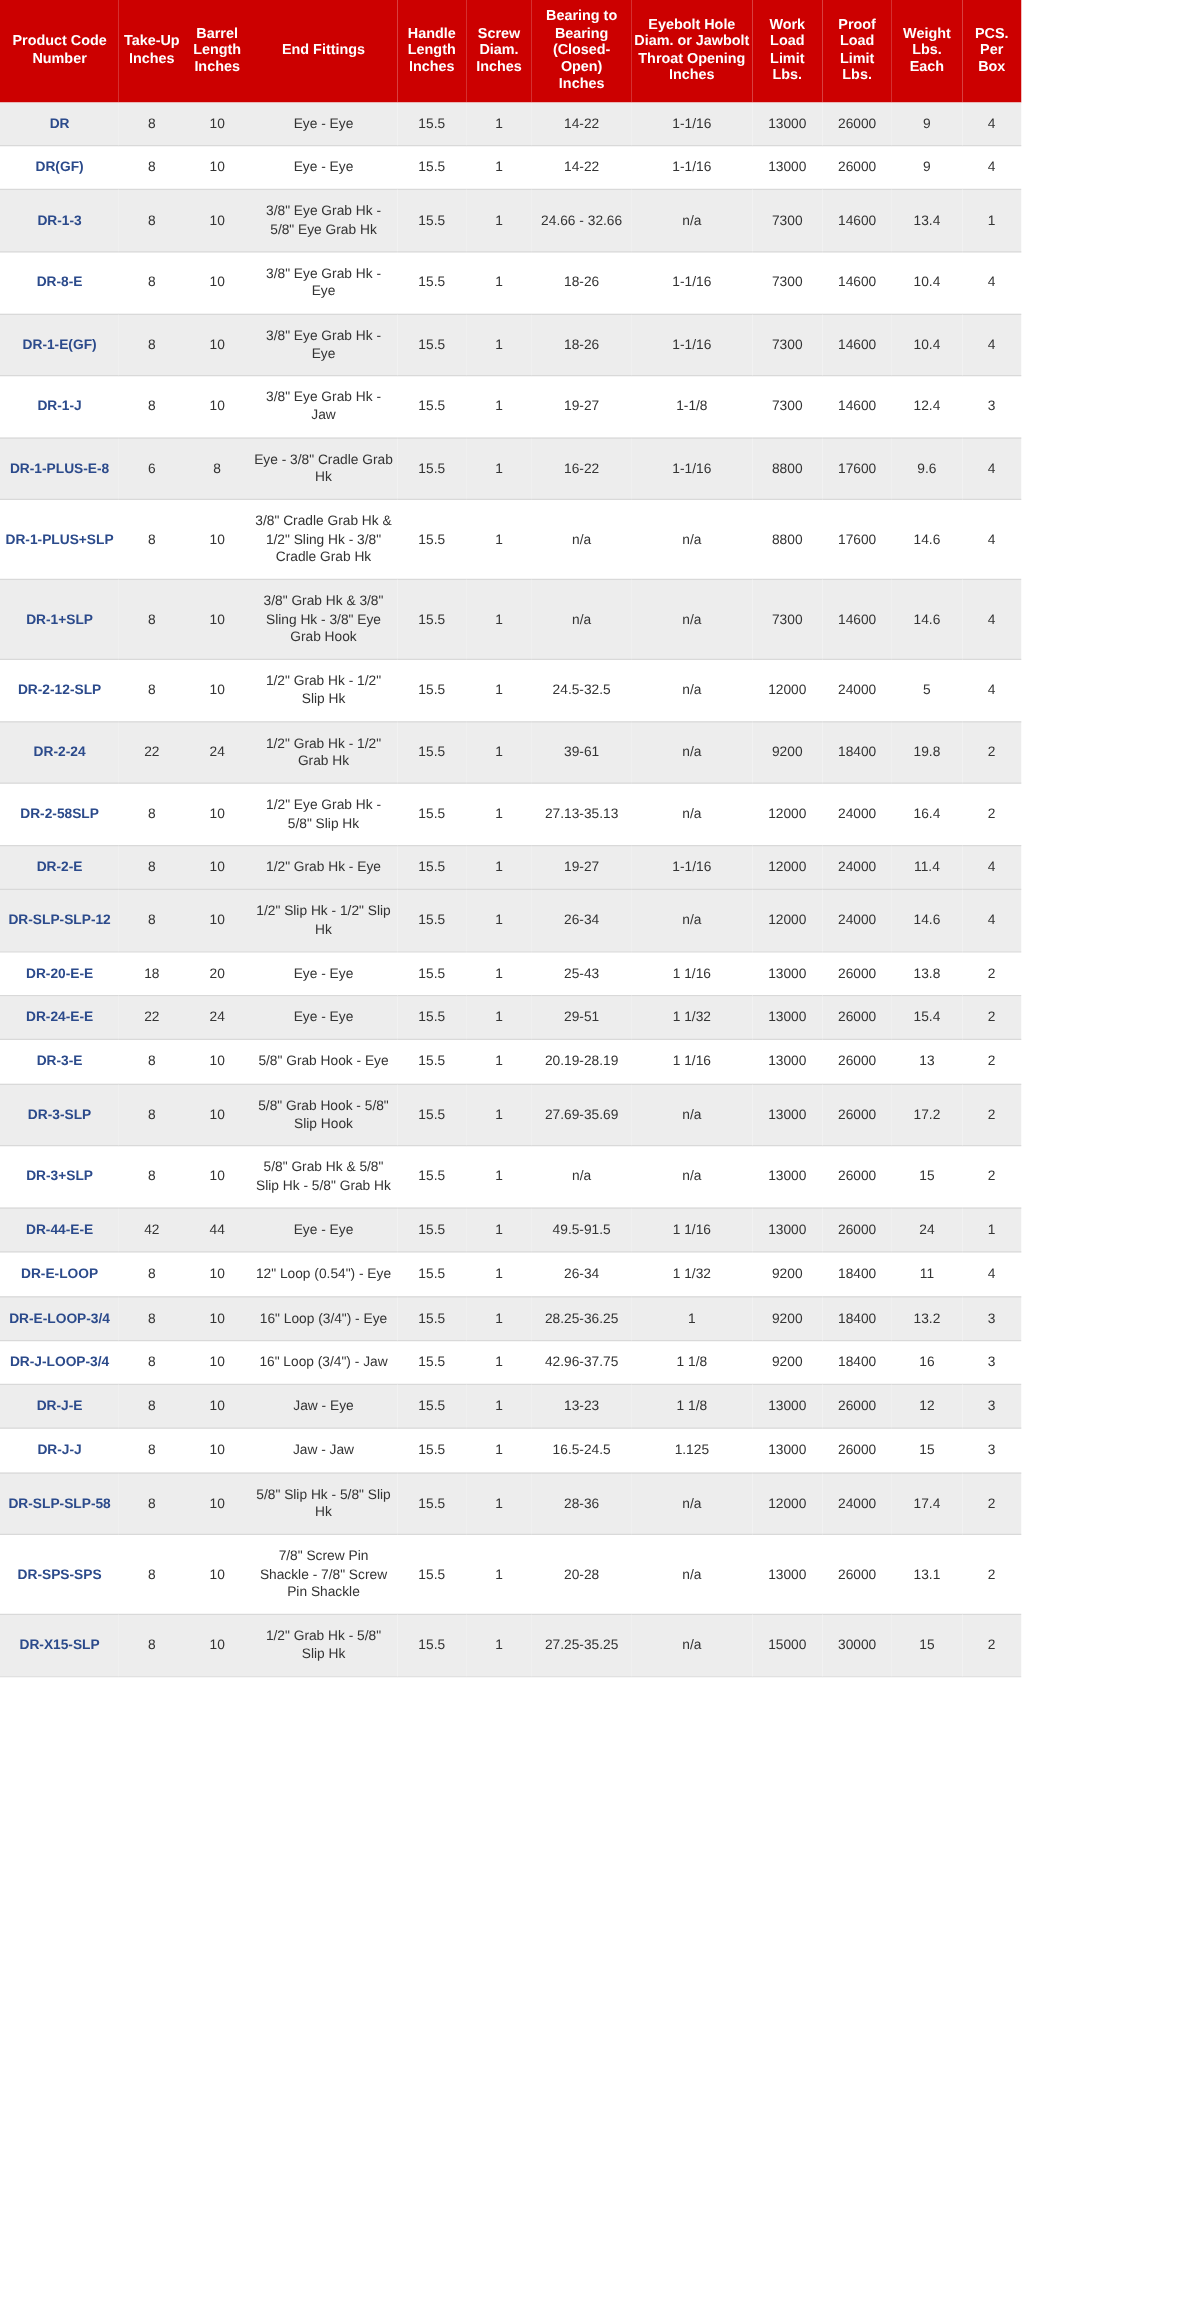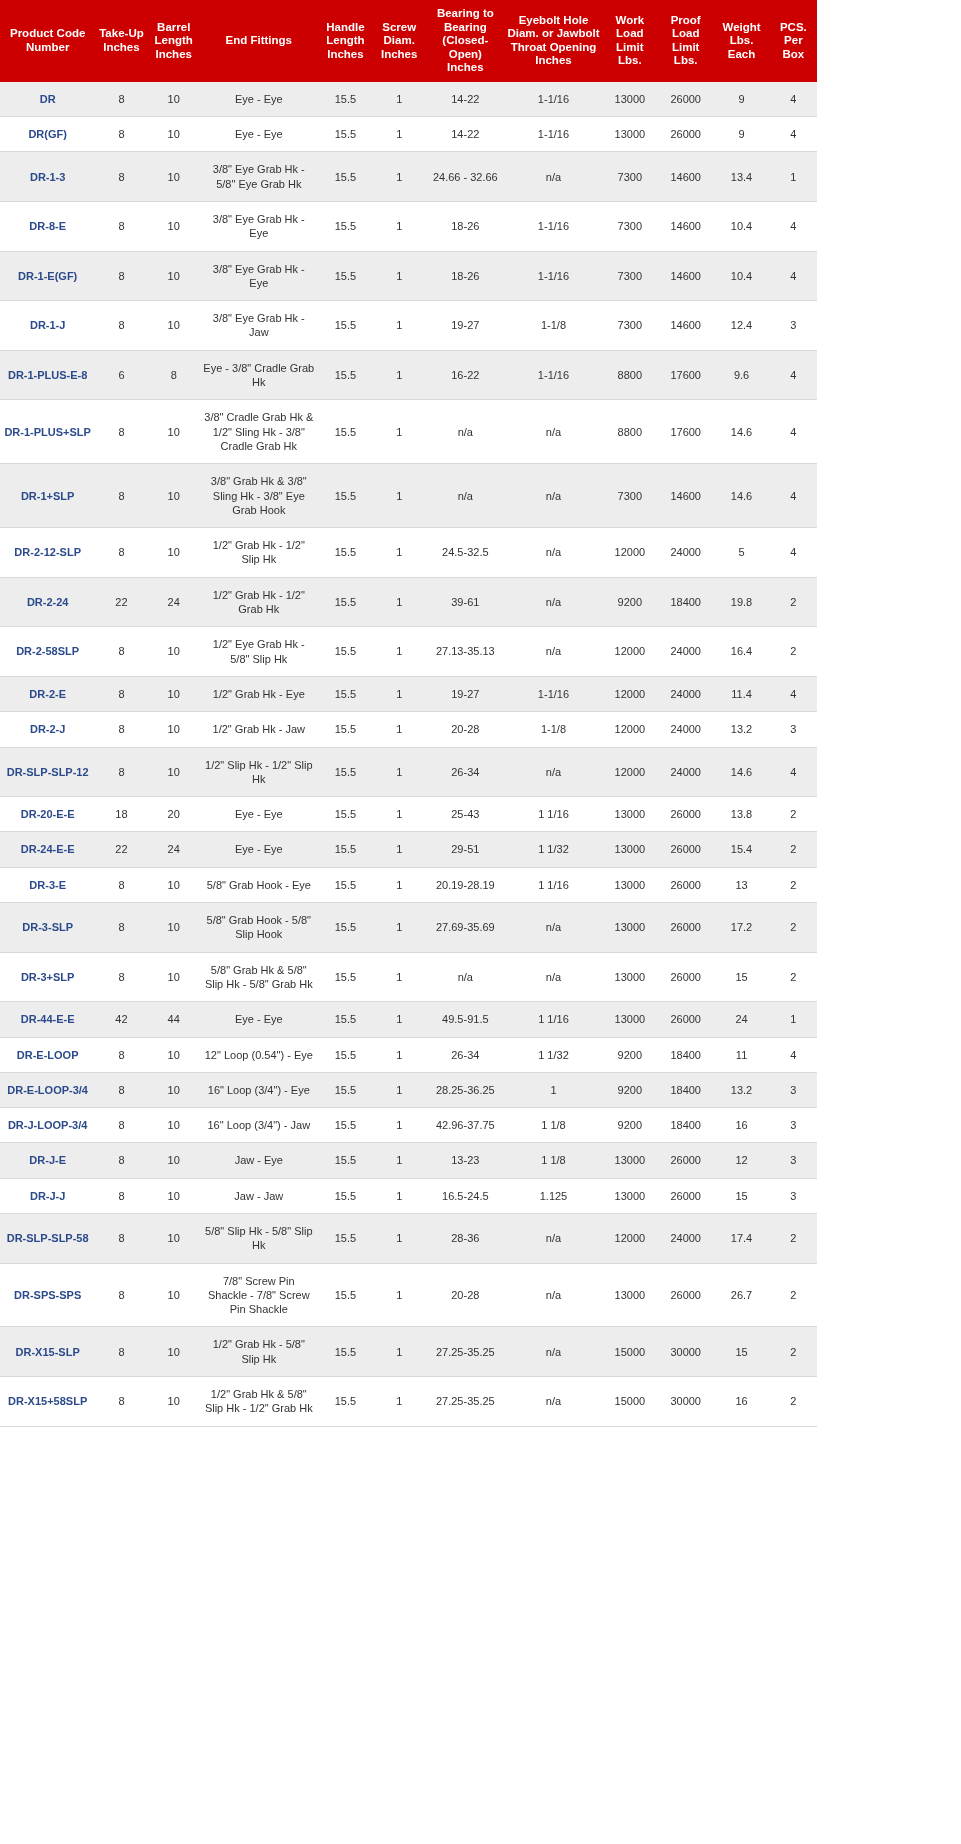--- a/index.html
+++ b/index.html
@@ -287,34 +287,20 @@
           <td class="fittings">1/2" Grab Hk - Eye</td>
           <td>15.5</td>
           <td>1</td>
           <td>19-27</td>
           <td>1-1/16</td>
           <td>12000</td>
           <td>24000</td>
           <td>11.4</td>
           <td>4</td>
         </tr>
-        <tr class="even">
-          <td class="code"><a href="#">DR-2-J</a></td>
-          <td>8</td>
-          <td>10</td>
-          <td class="fittings">1/2" Grab Hk - Jaw</td>
-          <td>15.5</td>
-          <td>1</td>
-          <td>20-28</td>
-          <td>1-1/8</td>
-          <td>12000</td>
-          <td>24000</td>
-          <td>13.2</td>
-          <td>3</td>
-        </tr>
         <tr class="odd">
           <td class="code"><a href="#">DR-SLP-SLP-12</a></td>
           <td>8</td>
           <td>10</td>
           <td class="fittings">1/2" Slip Hk - 1/2" Slip Hk</td>
           <td>15.5</td>
           <td>1</td>
           <td>26-34</td>
           <td>n/a</td>
           <td>12000</td>
@@ -494,46 +480,32 @@
           <td class="code"><a href="#">DR-SPS-SPS</a></td>
           <td>8</td>
           <td>10</td>
           <td class="fittings">7/8" Screw Pin Shackle - 7/8" Screw Pin Shackle</td>
           <td>15.5</td>
           <td>1</td>
           <td>20-28</td>
           <td>n/a</td>
           <td>13000</td>
           <td>26000</td>
-          <td>26.7</td>
+          <td>13.1</td>
           <td>2</td>
         </tr>
         <tr class="odd">
           <td class="code"><a href="#">DR-X15-SLP</a></td>
           <td>8</td>
           <td>10</td>
           <td class="fittings">1/2" Grab Hk - 5/8" Slip Hk</td>
           <td>15.5</td>
           <td>1</td>
           <td>27.25-35.25</td>
           <td>n/a</td>
           <td>15000</td>
           <td>30000</td>
           <td>15</td>
-          <td>2</td>
-        </tr>
-        <tr class="even">
-          <td class="code"><a href="#">DR-X15+58SLP</a></td>
-          <td>8</td>
-          <td>10</td>
-          <td class="fittings">1/2" Grab Hk &amp; 5/8" Slip Hk - 1/2" Grab Hk</td>
-          <td>15.5</td>
-          <td>1</td>
-          <td>27.25-35.25</td>
-          <td>n/a</td>
-          <td>15000</td>
-          <td>30000</td>
-          <td>16</td>
           <td>2</td>
         </tr>
       </tbody>
   </table>
 </div>
 
 </body></html>

